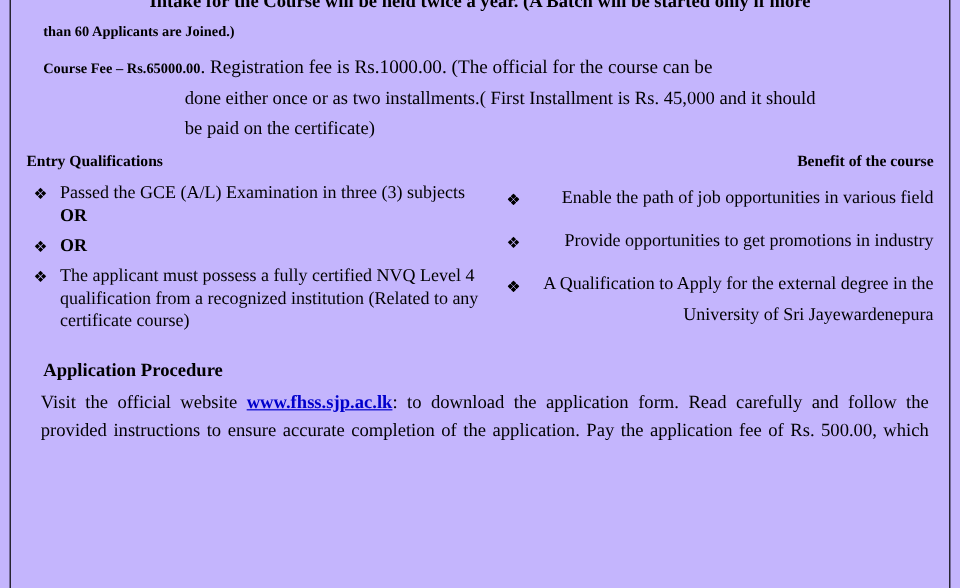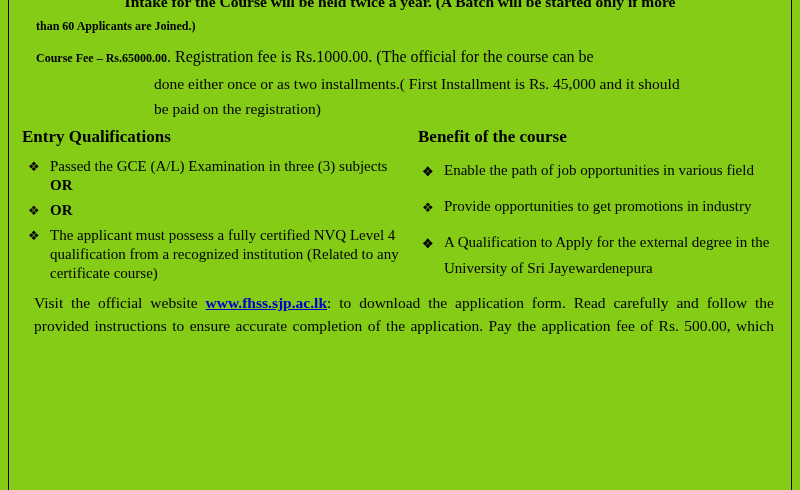--- a/index.html
+++ b/index.html
@@ -12,21 +12,21 @@
     height: 490px;
     font-family: "Liberation Serif", serif;
     color: #000000;
     overflow: hidden;
   }
   .page {
     position: relative;
     width: 800px;
     height: 490px;
     box-sizing: border-box;
-    background: #84cc16;
+    background: #c4b5fd;
     padding-left: 36px;
   }
   
   .border-left {
     position: absolute;
     left: 8px;
     top: 0;
     bottom: 0;
     width: 1px;
     background: #000;
@@ -87,24 +87,25 @@
     display: flex;
     margin-top: 6px;
   }
   .col-left {
     width: 392px;
     padding-right: 8px;
     box-sizing: border-box;
   }
   .col-right {
     flex: 1;
+    text-align: right;
   }
   .col-head {
     font-weight: bold;
-    font-size: 17px;
+    font-size: 13px;
     margin: 0 0 10px 0;
   }
   .col-head.right-head { margin-left: 4px; }
 
   ul.bullets {
     list-style: none;
     margin: 0;
     padding: 0;
   }
   ul.bullets li {
@@ -171,21 +172,21 @@
     <div class="clip-line">
       <span class="bold">Intake for the Course will be held twice a year. (A Batch will be started only if more</span>
     </div>
 
     <div class="line-intake">than 60 Applicants are Joined.)</div>
 
     <div class="fee-block">
       <span class="lead">Course Fee – Rs.65000.00</span><span>. Registration fee is Rs.1000.00.</span>
       <span>(The official for the course can be</span>
       <span class="fee-cont">done either once or as two installments.( First Installment is Rs. 45,000 and it should</span>
-      <span class="fee-cont">be paid on the registration)</span>
+      <span class="fee-cont">be paid on the certificate)</span>
     </div>
 
     <div class="cols">
 
       <div class="col-left">
         <div class="col-head">Entry Qualifications</div>
         <ul class="bullets">
           <li>
             <span class="mark">❖</span>
             <span>Passed the GCE (A/L) Examination in three (3) subjects</span>
@@ -221,19 +222,20 @@
           </li>
           <li>
             <span class="mark">❖</span>
             <span>A Qualification to Apply for the external degree in the University of Sri Jayewardenepura</span>
           </li>
         </ul>
       </div>
 
     </div>
 
+    <div class="app-proc">Application Procedure</div>
 
     <div class="para para-clip">
       <span>Visit the official website </span><a class="link" href="#">www.fhss.sjp.ac.lk</a><span>: to download the application form. Read carefully and follow the provided instructions to ensure accurate completion of the application. Pay the application fee of Rs. 500.00, which can be credited to account number </span>
     </div>
 
   </div>
 </div>
 
 </body></html>

